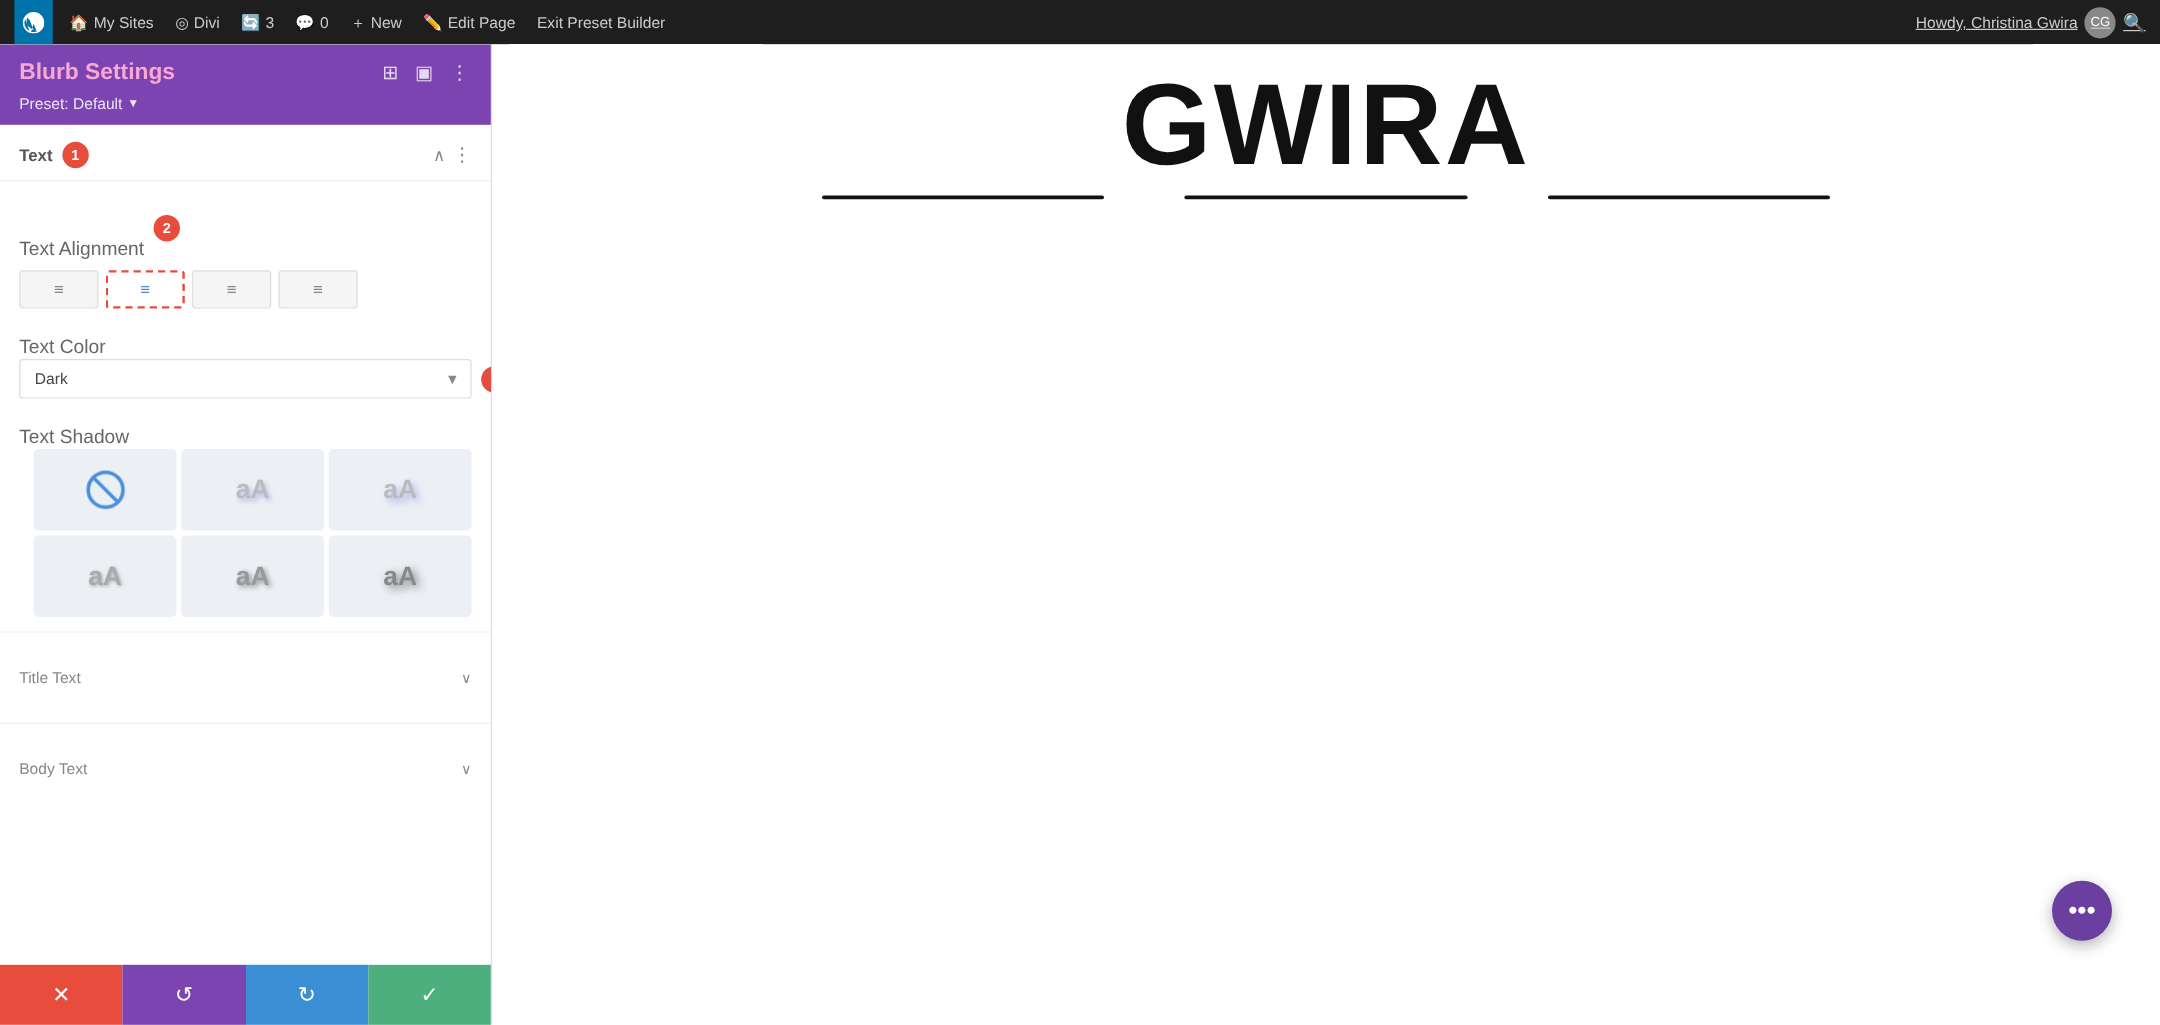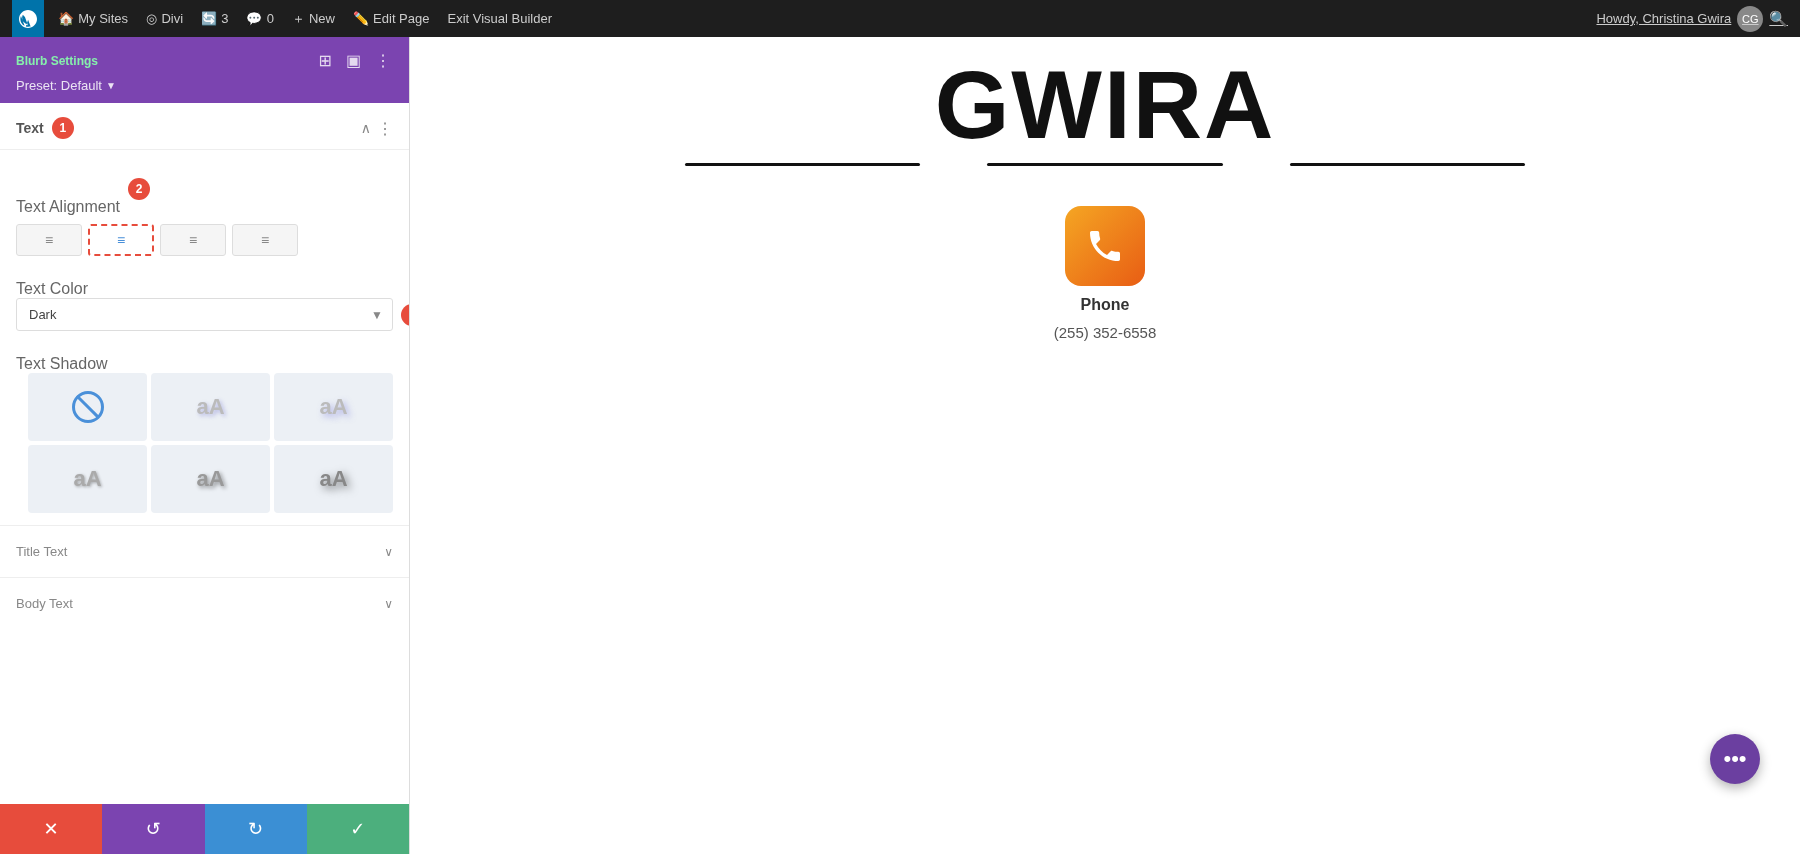--- a/index.html
+++ b/index.html
@@ -51,23 +51,23 @@
       padding: 12px 16px 0 16px;
       color: #fff;
     }
     .panel-header-top {
       display: flex;
       align-items: center;
       justify-content: space-between;
       margin-bottom: 6px;
     }
     .panel-title {
-      font-size: 12px;
+      font-size: 19px;
       font-weight: 600;
-      color: #86efac;
+      color: #f9a8d4;
     }
     .panel-header-icons { display: flex; gap: 10px; align-items: center; }
     .panel-icon-btn {
       background: none; border: none; color: rgba(255,255,255,0.8);
       cursor: pointer; font-size: 16px; padding: 2px;
     }
     .preset-label {
       color: rgba(255,255,255,0.85);
       font-size: 13px;
       margin-bottom: 10px;
@@ -206,21 +206,21 @@
     .shadow-cell.no-shadow { color: #4a90d9; }
     .shadow-cell .shadow-text-1 { text-shadow: 2px 2px 4px rgba(100,100,200,0.4); color: #bbb; }
     .shadow-cell .shadow-text-2 { text-shadow: 3px 3px 6px rgba(100,100,200,0.5); color: #bbb; }
     .shadow-cell .shadow-text-3 { text-shadow: 1px 1px 3px rgba(0,0,0,0.3); color: #aaa; }
     .shadow-cell .shadow-text-4 { text-shadow: 2px 2px 4px rgba(0,0,0,0.4); color: #999; }
     .shadow-cell .shadow-text-5 { text-shadow: 3px 3px 8px rgba(0,0,0,0.5); color: #888; }
 
     
     .collapsible-section {
       border-top: 1px solid #eee;
-      padding: 18px 16px;
+      padding: 30px 16px;
       display: flex; align-items: center; justify-content: space-between;
       cursor: pointer;
     }
     .collapsible-label {
       font-size: 13px;
       color: #888;
       font-weight: 500;
     }
     .collapsible-caret { color: #888; font-size: 12px; }
 
@@ -378,21 +378,21 @@
     </div>
     <div class="admin-bar-item">
       <span>＋</span>
       <span>New</span>
     </div>
     <div class="admin-bar-item">
       <span>✏️</span>
       <span>Edit Page</span>
     </div>
     <div class="admin-bar-item">
-      <span>Exit Visual Builder</span>
+      <span>Exit Preset Builder</span>
     </div>
   </div>
   <div class="admin-bar-right howdy-area">
     <span>Howdy, Christina Gwira</span>
     <div class="user-avatar">CG</div>
     <span style="cursor:pointer;color:#ccc;font-size:15px;">🔍</span>
   </div>
 </div>
 
 <div class="main-area">
@@ -505,28 +505,19 @@
 
   <div class="right-content">
     <h1 class="gwira-heading">GWIRA</h1>
 
     <div class="dividers-row">
       <div class="divider-line"></div>
       <div class="divider-line"></div>
       <div class="divider-line"></div>
     </div>
 
-    <div class="phone-blurb">
-      <div class="phone-icon-wrap">
-        <svg width="40" height="40" viewBox="0 0 24 24" fill="white">
-          <path d="M6.62 10.79c1.44 2.83 3.76 5.14 6.59 6.59l2.2-2.2c.27-.27.67-.36 1.02-.24 1.12.37 2.33.57 3.57.57.55 0 1 .45 1 1V20c0 .55-.45 1-1 1-9.39 0-17-7.61-17-17 0-.55.45-1 1-1h3.5c.55 0 1 .45 1 1 0 1.25.2 2.45.57 3.57.11.35.03.74-.25 1.02l-2.2 2.2z"></path>
-        </svg>
-      </div>
-      <span class="phone-label">Phone</span>
-      <span class="phone-number">(255) 352-6558</span>
-    </div>
 
     <div class="fab-btn">
       <span>•••</span>
     </div>
   </div>
 
 </div>
 
 </body></html>

